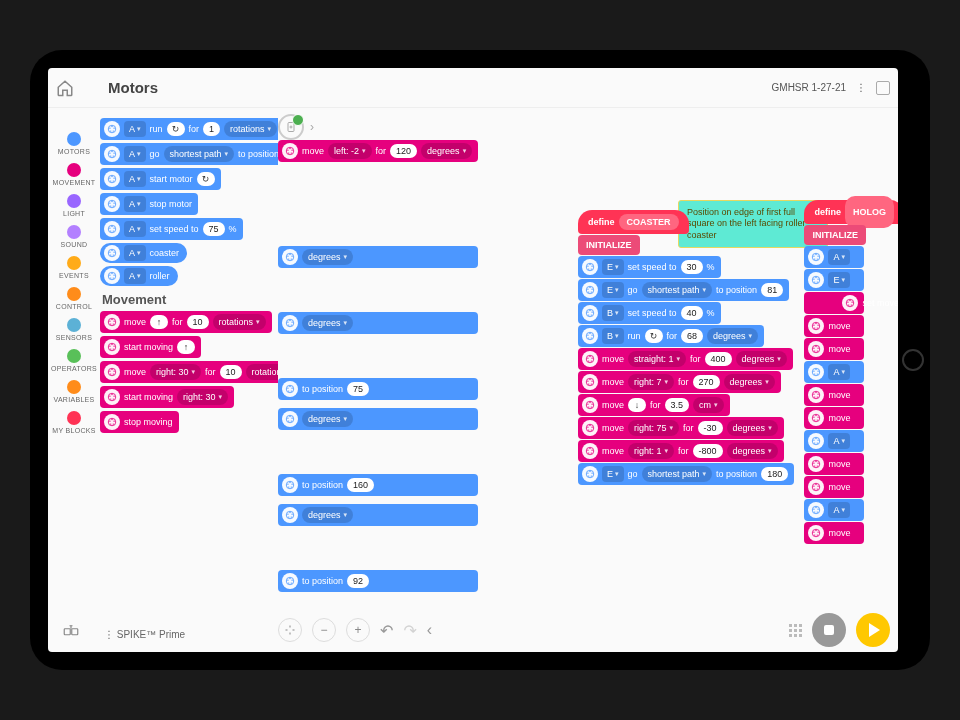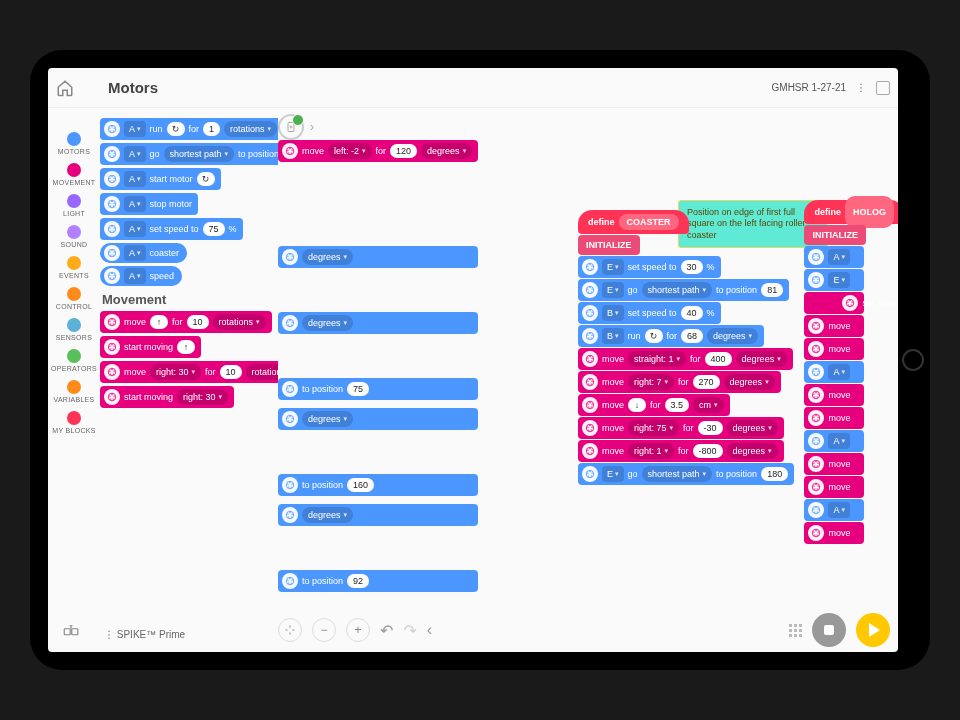--- a/index.html
+++ b/index.html
@@ -354,21 +354,21 @@
     <svg viewBox="0 0 24 24">
                 <circle cx="12" cy="12" r="9" fill="none" stroke="currentColor" stroke-width="2"></circle>
     <circle cx="12" cy="6" r="1.6" fill="currentColor"></circle>
                 <circle cx="17" cy="10" r="1.6" fill="currentColor"></circle>
     <circle cx="15" cy="17" r="1.6" fill="currentColor"></circle>
                 <circle cx="9" cy="17" r="1.6" fill="currentColor"></circle>
     <circle cx="7" cy="10" r="1.6" fill="currentColor"></circle>
               </svg>
             </span>
             <span class="port-dd">A</span>
-            <span>speed</span>
+            <span>roller</span>
           </div>
         </div>
         <div class="palette-section">Movement</div>
         <div class="stack">
           <div class="block move">
             <span class="port-icon">
     <svg viewBox="0 0 24 24">
                 <circle cx="12" cy="12" r="9" fill="none" stroke="currentColor" stroke-width="2"></circle>
     <circle cx="12" cy="6" r="1.6" fill="currentColor"></circle>
                 <circle cx="17" cy="10" r="1.6" fill="currentColor"></circle>
@@ -426,20 +426,35 @@
                 <circle cx="12" cy="12" r="9" fill="none" stroke="currentColor" stroke-width="2"></circle>
     <circle cx="12" cy="6" r="1.6" fill="currentColor"></circle>
                 <circle cx="17" cy="10" r="1.6" fill="currentColor"></circle>
     <circle cx="15" cy="17" r="1.6" fill="currentColor"></circle>
                 <circle cx="9" cy="17" r="1.6" fill="currentColor"></circle>
     <circle cx="7" cy="10" r="1.6" fill="currentColor"></circle>
               </svg>
             </span>
             <span>start moving</span>
             <span class="dd">right: 30</span>
+          </div>
+        </div>
+        <div class="stack">
+          <div class="block move">
+            <span class="port-icon">
+    <svg viewBox="0 0 24 24">
+                <circle cx="12" cy="12" r="9" fill="none" stroke="currentColor" stroke-width="2"></circle>
+    <circle cx="12" cy="6" r="1.6" fill="currentColor"></circle>
+                <circle cx="17" cy="10" r="1.6" fill="currentColor"></circle>
+    <circle cx="15" cy="17" r="1.6" fill="currentColor"></circle>
+                <circle cx="9" cy="17" r="1.6" fill="currentColor"></circle>
+    <circle cx="7" cy="10" r="1.6" fill="currentColor"></circle>
+              </svg>
+            </span>
+            <span>stop moving</span>
           </div>
         </div>
       </div>
 
     <div class="canvas" id="canvas">
 
       <div class="edge-col" style="left:0; top:0;" id="edge-left">
           <div class="block move">
             <span class="port-icon">
     <svg viewBox="0 0 24 24">

